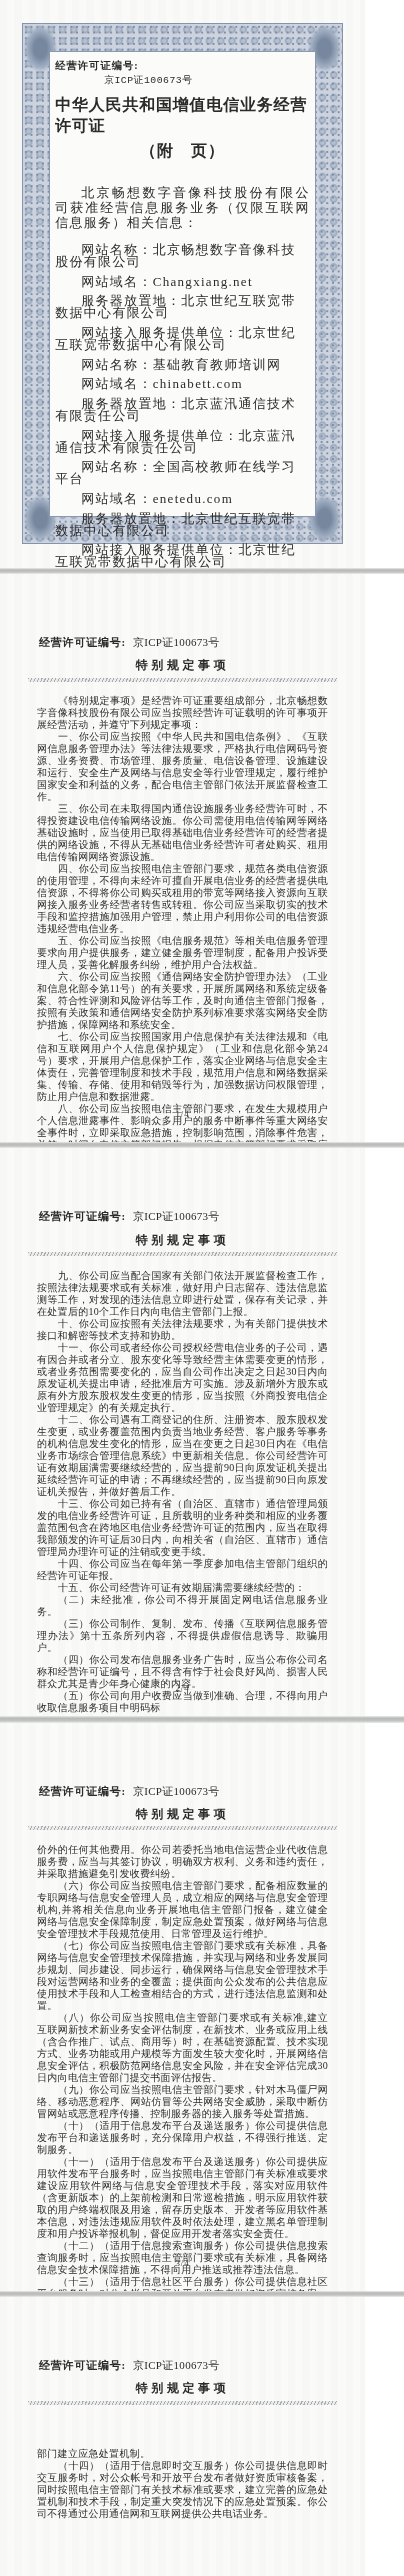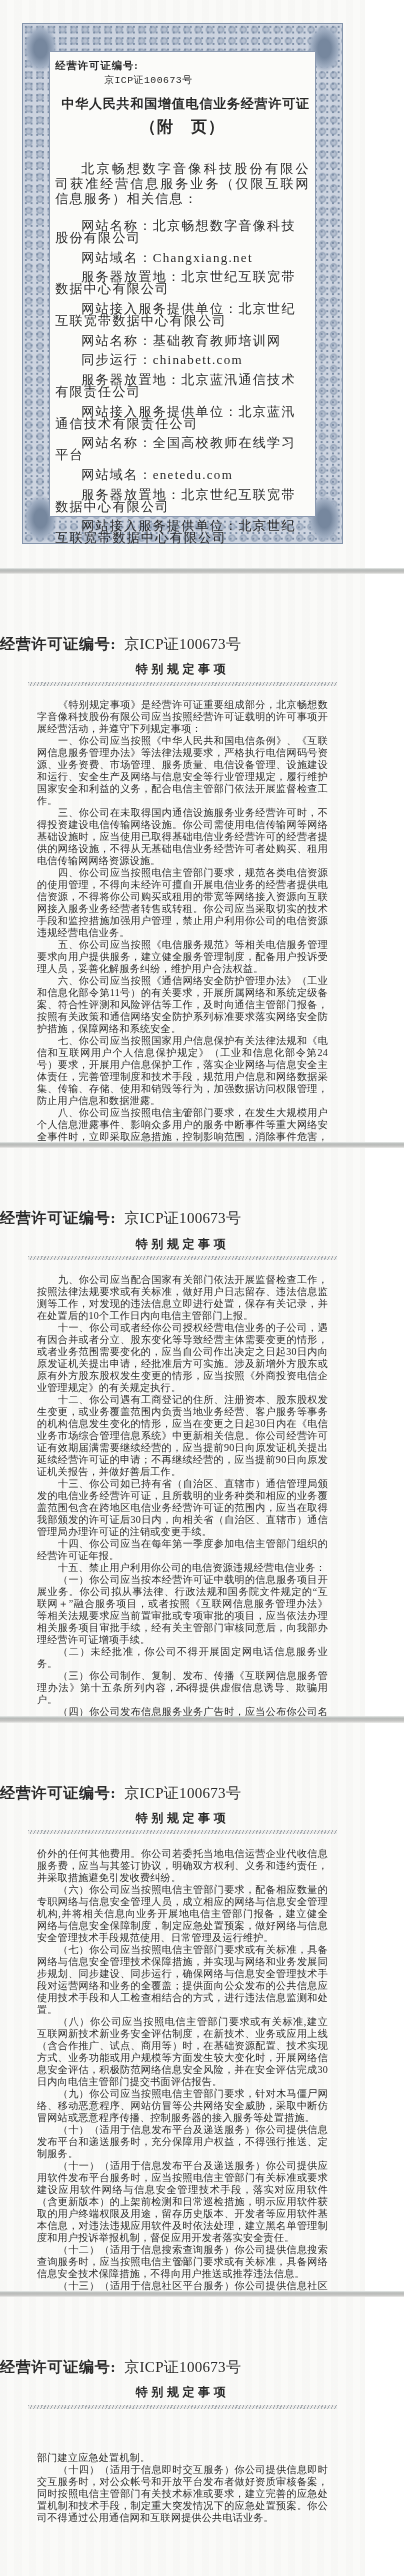--- a/index.html
+++ b/index.html
@@ -20,29 +20,29 @@
     background-size:5.7px 5.7px,11.3px 11.3px;
     border:1px solid #8494ab;}
   .corner{position:absolute;width:33px;height:47px;
     background:radial-gradient(ellipse at center,#76879e 0 28%,#9fadc1 55%,rgba(0,0,0,0) 72%);}
   .corner.tl{top:1px;left:1px;} .corner.tr{top:1px;right:1px;}
   .corner.bl{bottom:1px;left:1px;} .corner.br{bottom:1px;right:1px;}
   .cert-inner{position:absolute;top:52px;left:50px;right:50px;bottom:52px;
     background:#fbfbf9;box-shadow:0 0 0 1px #8a99b0;padding:7.2px 5.2px 0 5.2px;box-sizing:border-box;}
   .cert-lic-label{font-size:10.3px;font-weight:700;letter-spacing:1px;}
   .cert-lic-num{font-size:9.8px;margin:1px 0 0 49px;letter-spacing:0.5px;font-family:"Liberation Mono","DejaVu Sans Mono",monospace;}
-  .cert-title{margin:8.2px 0 0 0;text-align:right;font-size:13px;font-weight:700;letter-spacing:0.8px;}
+  .cert-title{margin:8.2px 0 0 0;text-align:left;font-size:16px;font-weight:700;letter-spacing:0.8px;}
   .cert-subtitle{text-align:center;font-size:16px;font-weight:700;margin-top:4.1px;letter-spacing:1px;}
   .cert-body{margin-top:23px;font-size:13px;letter-spacing:1.3px;line-height:12px;}
   .cert-intro{margin:0 0 13.4px 0;text-indent:2em;line-height:15px;text-align:justify;word-break:break-all;}
   .entry{margin:0 0 7.7px 0;text-indent:2em;text-align:left;word-break:break-all;}
 
   
   .sp-page{padding-top:61px;box-sizing:border-box;}
-  .sp-header{font-size:15px;}
+  .sp-header{margin-left:39px;font-size:11px;}
   .sp-header .lbl{font-weight:700;letter-spacing:0.8px;}
   .sp-header .num{margin-left:4.1px;letter-spacing:0.3px;}
   .sp-title{margin:7.2px 0 0 0;text-align:center;font-size:12px;font-weight:700;letter-spacing:3.6px;}
   .wave{height:4.1px;width:309px;margin:3.6px auto 0 auto;
     background:repeating-linear-gradient(115deg,#8d949c 0 1px,#e8e8e6 1px 3.1px);opacity:.75;}
   .sp-body{margin-top:13.4px;padding:0 37px;}
   .sp-body p{margin:0;font-size:10px;line-height:12px;letter-spacing:0.3px;
     text-align:justify;word-break:break-all;text-indent:2.1em;}
   .sp-body p.cont{text-indent:0;}
   .pageno{position:absolute;left:0;right:0;top:535px;text-align:center;font-size:8.8px;
@@ -67,21 +67,21 @@
       <div class="cert-lic-num">京ICP证100673号</div>
       <h1 class="cert-title">中华人民共和国增值电信业务经营许可证</h1>
       <div class="cert-subtitle">（附　页）</div>
       <div class="cert-body">
         <p class="cert-intro">北京畅想数字音像科技股份有限公司获准经营信息服务业务（仅限互联网信息服务）相关信息：</p>
         <p class="entry">网站名称：北京畅想数字音像科技股份有限公司</p>
         <p class="entry">网站域名：Changxiang.net</p>
         <p class="entry">服务器放置地：北京世纪互联宽带数据中心有限公司</p>
         <p class="entry">网站接入服务提供单位：北京世纪互联宽带数据中心有限公司</p>
         <p class="entry">网站名称：基础教育教师培训网</p>
-        <p class="entry">同步运行：chinabett.com</p>
+        <p class="entry">网站域名：chinabett.com</p>
         <p class="entry">服务器放置地：北京蓝汛通信技术有限责任公司</p>
         <p class="entry">网站接入服务提供单位：北京蓝汛通信技术有限责任公司</p>
         <p class="entry">网站名称：全国高校教师在线学习平台</p>
         <p class="entry">网站域名：enetedu.com</p>
         <p class="entry">服务器放置地：北京世纪互联宽带数据中心有限公司</p>
         <p class="entry">网站接入服务提供单位：北京世纪互联宽带数据中心有限公司</p>
       </div>
     </div>
   </section>
 
@@ -111,26 +111,26 @@
 
   <section class="page sp-page">
     <div class="sp-header">
       <span class="lbl">经营许可证编号:</span>
       <span class="num">京ICP证100673号</span>
     </div>
     <h2 class="sp-title">特别规定事项</h2>
     <div class="wave"></div>
     <div class="sp-body">
       <p>九、你公司应当配合国家有关部门依法开展监督检查工作，按照法律法规要求或有关标准，做好用户日志留存、违法信息监测等工作，对发现的违法信息立即进行处置，保存有关记录，并在处置后的10个工作日内向电信主管部门上报。</p>
+      <p>十、你公司应按照有关法律法规要求，为有关部门提供技术接口和解密等技术支持和协助。</p>
       <p>十一、你公司或者经你公司授权经营电信业务的子公司，遇有因合并或者分立、股东变化等导致经营主体需要变更的情形，或者业务范围需要变化的，应当自公司作出决定之日起30日内向原发证机关提出申请，经批准后方可实施。涉及新增外方股东或原有外方股东股权发生变更的情形，应当按照《外商投资电信企业管理规定》的有关规定执行。</p>
       <p>十二、你公司遇有工商登记的住所、注册资本、股东股权发生变更，或业务覆盖范围内负责当地业务经营、客户服务等事务的机构信息发生变化的情形，应当在变更之日起30日内在《电信业务市场综合管理信息系统》中更新相关信息。你公司经营许可证有效期届满需要继续经营的，应当提前90日向原发证机关提出延续经营许可证的申请；不再继续经营的，应当提前90日向原发证机关报告，并做好善后工作。</p>
       <p>十三、你公司如已持有省（自治区、直辖市）通信管理局颁发的电信业务经营许可证，且所载明的业务种类和相应的业务覆盖范围包含在跨地区电信业务经营许可证的范围内，应当在取得我部颁发的许可证后30日内，向相关省（自治区、直辖市）通信管理局办理许可证的注销或变更手续。</p>
       <p>十四、你公司应当在每年第一季度参加电信主管部门组织的经营许可证年报。</p>
-      <p>十五、禁止用户利用你公司的电信资源违规经营电信业务：</p>
-      <p>（一）你公司应当按本经营许可证中载明的信息服务项目开展业务。你公司拟从事法律、行政法规和国务院文件规定的“互联网＋”融合服务项目，或者按照《互联网信息服务管理办法》等相关法规要求应当前置审批或专项审批的项目，应当依法办理相关服务项目审批手续，经有关主管部门审核同意后，向我部办理经营许可证增项手续。</p>
+      <p>十五、你公司经营许可证有效期届满需要继续经营的：</p>
       <p>（二）未经批准，你公司不得开展固定网电话信息服务业务。</p>
       <p>（三）你公司制作、复制、发布、传播《互联网信息服务管理办法》第十五条所列内容，不得提供虚假信息诱导、欺骗用户。</p>
       <p>（四）你公司发布信息服务业务广告时，应当公布你公司名称和经营许可证编号，且不得含有悖于社会良好风尚、损害人民群众尤其是青少年身心健康的内容。</p>
       <p>（五）你公司向用户收费应当做到准确、合理，不得向用户收取信息服务项目中明码标</p>
     </div>
     <div class="pageno">2/4</div>
   </section>
 
   <div class="page-gap"></div>
 

